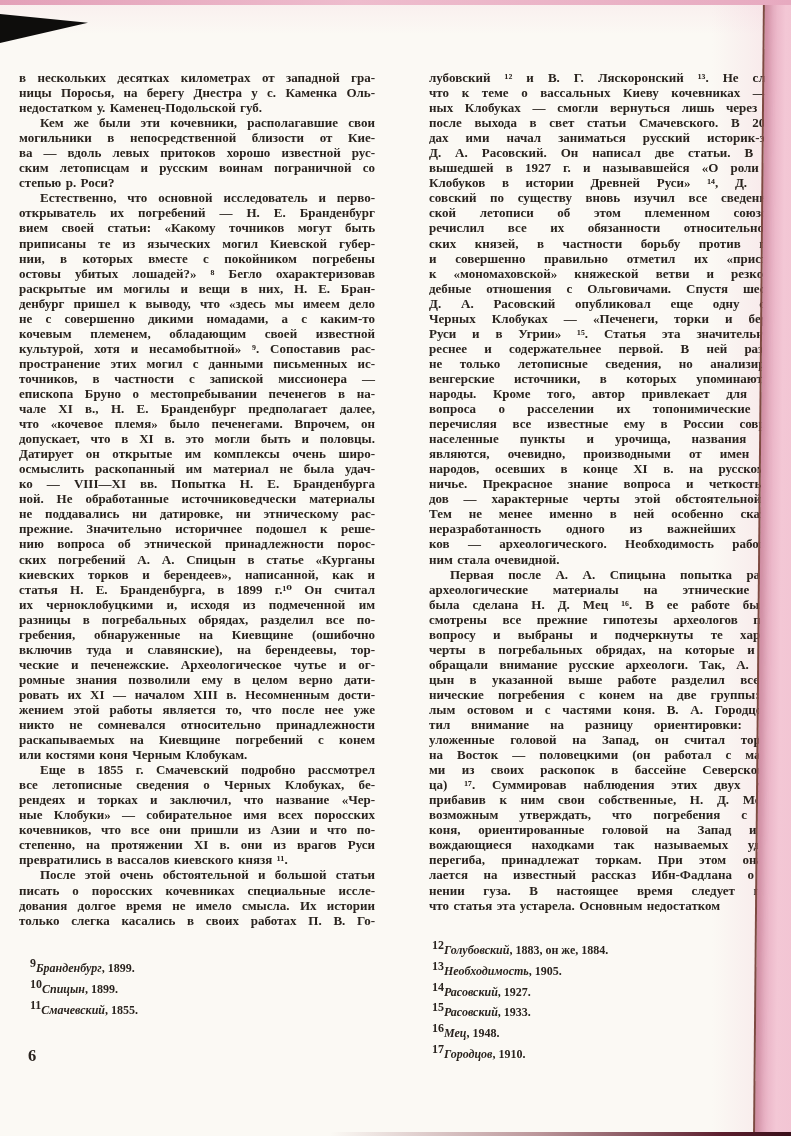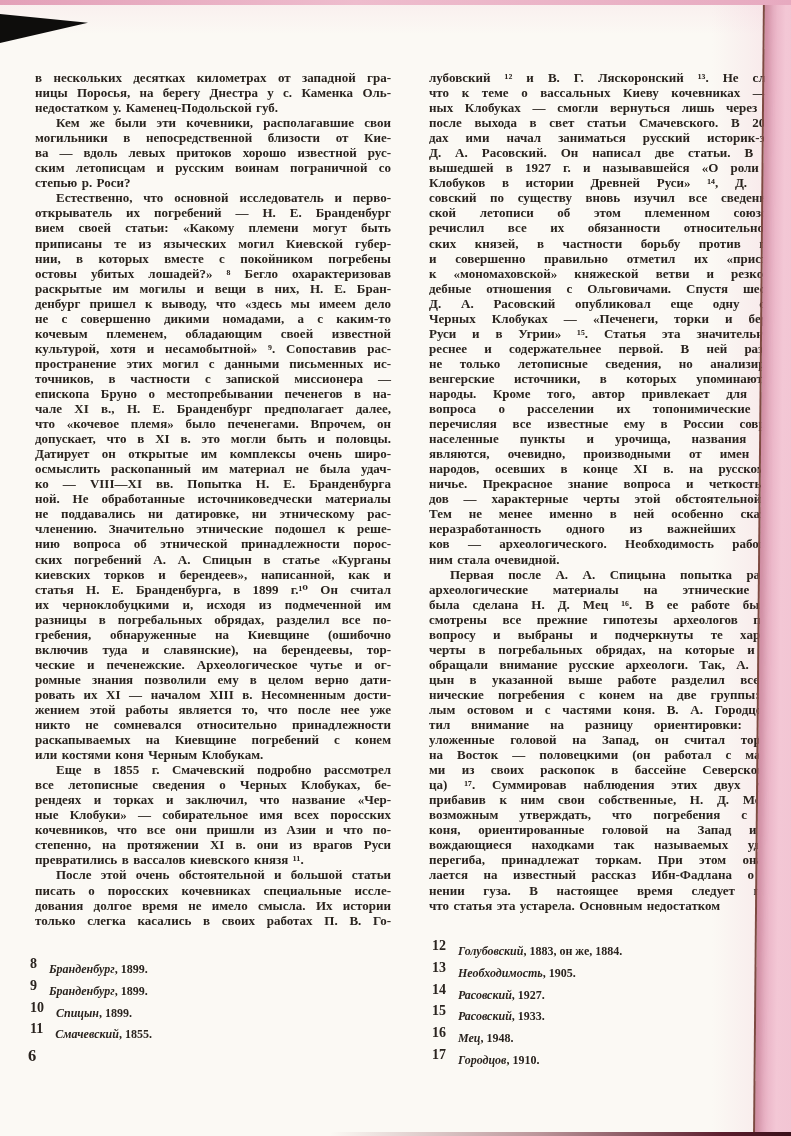--- a/index.html
+++ b/index.html
@@ -17,21 +17,21 @@
     background-size:190px 120px, 150px 110px, 120px 40px, 100% 100%, 100% 100%;
   }
   .col{position:absolute;}
   .line{
     font-size:13px;line-height:15.05px;font-weight:600;color:#2a241f;
     text-align:justify;text-align-last:justify;word-spacing:1.2px;
   }
   .line.ind{text-indent:21px;}
   .line.end{text-align-last:left;}
   .fn{font-size:12px;line-height:15.8px;font-weight:600;color:#2a241f;}
-  .fn sup{font-size:14px;margin-right:12px;}
+  .fn sup{font-size:12px;margin-right:0;}
   .fn .a{font-style:italic;}
   .pagenum{position:absolute;left:28px;top:1046px;font-size:16.5px;font-weight:700;color:#2a241f;}
   .pink-right{
     position:absolute;left:763px;top:-6px;width:60px;height:1152px;
     transform:rotate(0.5deg);transform-origin:0 0;
     background:linear-gradient(90deg,#e2a4ba 0%,#f3c7d5 35%,#f1c2d1 100%);
     border-left:2px solid #7e4a42;
     box-shadow:inset 5px 0 7px rgba(130,50,70,.22);
     z-index:5;
   }
@@ -50,52 +50,52 @@
   }
 </style>
 </head>
 <body>
 
 <div class="pink-top"></div>
 <div class="wedge"></div>
 <div class="pink-right"></div>
 <div class="bottom-edge"></div>
 
-<div class="col" style="left:35px;top:70px;width:356px;">
+<div class="col" style="left:19px;top:70px;width:356px;">
     <div class="line">в нескольких десятках километрах от западной гра-</div>
     <div class="line">ницы Поросья, на берегу Днестра у с. Каменка Оль-</div>
     <div class="line end">недостатком у. Каменец-Подольской губ.</div>
     <div class="line ind">Кем же были эти кочевники, располагавшие свои</div>
     <div class="line">могильники в непосредственной близости от Кие-</div>
     <div class="line">ва — вдоль левых притоков хорошо известной рус-</div>
     <div class="line">ским летописцам и русским воинам пограничной со</div>
     <div class="line end">степью р. Роси?</div>
     <div class="line ind">Естественно, что основной исследователь и перво-</div>
     <div class="line">открыватель их погребений — Н. Е. Бранденбург</div>
-    <div class="line">вием своей статьи: «Какому племени могут быть</div>
+    <div class="line">вием своей статьи: «Какому точников могут быть</div>
     <div class="line">приписаны те из языческих могил Киевской губер-</div>
     <div class="line">нии, в которых вместе с покойником погребены</div>
     <div class="line">остовы убитых лошадей?» ⁸ Бегло охарактеризовав</div>
     <div class="line">раскрытые им могилы и вещи в них, Н. Е. Бран-</div>
     <div class="line">денбург пришел к выводу, что «здесь мы имеем дело</div>
     <div class="line">не с совершенно дикими номадами, а с каким-то</div>
     <div class="line">кочевым племенем, обладающим своей известной</div>
     <div class="line">культурой, хотя и несамобытной» ⁹. Сопоставив рас-</div>
     <div class="line">пространение этих могил с данными письменных ис-</div>
     <div class="line">точников, в частности с запиской миссионера —</div>
     <div class="line">епископа Бруно о местопребывании печенегов в на-</div>
     <div class="line">чале XI в., Н. Е. Бранденбург предполагает далее,</div>
     <div class="line">что «кочевое племя» было печенегами. Впрочем, он</div>
     <div class="line">допускает, что в XI в. это могли быть и половцы.</div>
     <div class="line">Датирует он открытые им комплексы очень широ-</div>
     <div class="line">осмыслить раскопанный им материал не была удач-</div>
     <div class="line">ко — VIII—XI вв. Попытка Н. Е. Бранденбурга</div>
     <div class="line">ной. Не обработанные источниковедчески материалы</div>
     <div class="line">не поддавались ни датировке, ни этническому рас-</div>
-    <div class="line">членению. Значительно этнические подошел к реше-</div>
+    <div class="line">прежние. Значительно историчнее подошел к реше-</div>
     <div class="line">нию вопроса об этнической принадлежности порос-</div>
     <div class="line">ских погребений А. А. Спицын в статье «Курганы</div>
     <div class="line">киевских торков и берендеев», написанной, как и</div>
     <div class="line">статья Н. Е. Бранденбурга, в 1899 г.¹⁰ Он считал</div>
     <div class="line">их черноклобуцкими и, исходя из подмеченной им</div>
     <div class="line">разницы в погребальных обрядах, разделил все по-</div>
     <div class="line">гребения, обнаруженные на Киевщине (ошибочно</div>
     <div class="line">включив туда и славянские), на берендеевы, тор-</div>
     <div class="line">ческие и печенежские. Археологическое чутье и ог-</div>
     <div class="line">ромные знания позволили ему в целом верно дати-</div>
@@ -170,21 +170,20 @@
     <div class="line">возможным утверждать, что погребения с костя</div>
     <div class="line">коня, ориентированные головой на Запад и сопр</div>
     <div class="line">вождающиеся находками так называемых удил б</div>
     <div class="line">перегиба, принадлежат торкам. При этом она ссы</div>
     <div class="line">лается на известный рассказ Ибн-Фадлана о захор</div>
     <div class="line">нении гуза. В настоящее время следует признат</div>
     <div class="line end">что статья эта устарела. Основным недостатком</div>
   </div>
 
 <div class="col" style="left:30px;top:956px;width:360px;">
-    <div class="fn"><sup>8</sup><span class="a">Бранденбург</span><span>, 1899.</span></div>
     <div class="fn"><sup>9</sup><span class="a">Бранденбург</span><span>, 1899.</span></div>
     <div class="fn"><sup>10</sup><span class="a">Спицын</span><span>, 1899.</span></div>
     <div class="fn"><sup>11</sup><span class="a">Смачевский</span><span>, 1855.</span></div>
   </div>
 
 <div class="col" style="left:432px;top:938px;width:340px;">
     <div class="fn"><sup>12</sup><span class="a">Голубовский</span><span>, 1883, он же, 1884.</span></div>
     <div class="fn"><sup>13</sup><span class="a">Необходимость</span><span>, 1905.</span></div>
     <div class="fn"><sup>14</sup><span class="a">Расовский</span><span>, 1927.</span></div>
     <div class="fn"><sup>15</sup><span class="a">Расовский</span><span>, 1933.</span></div>

